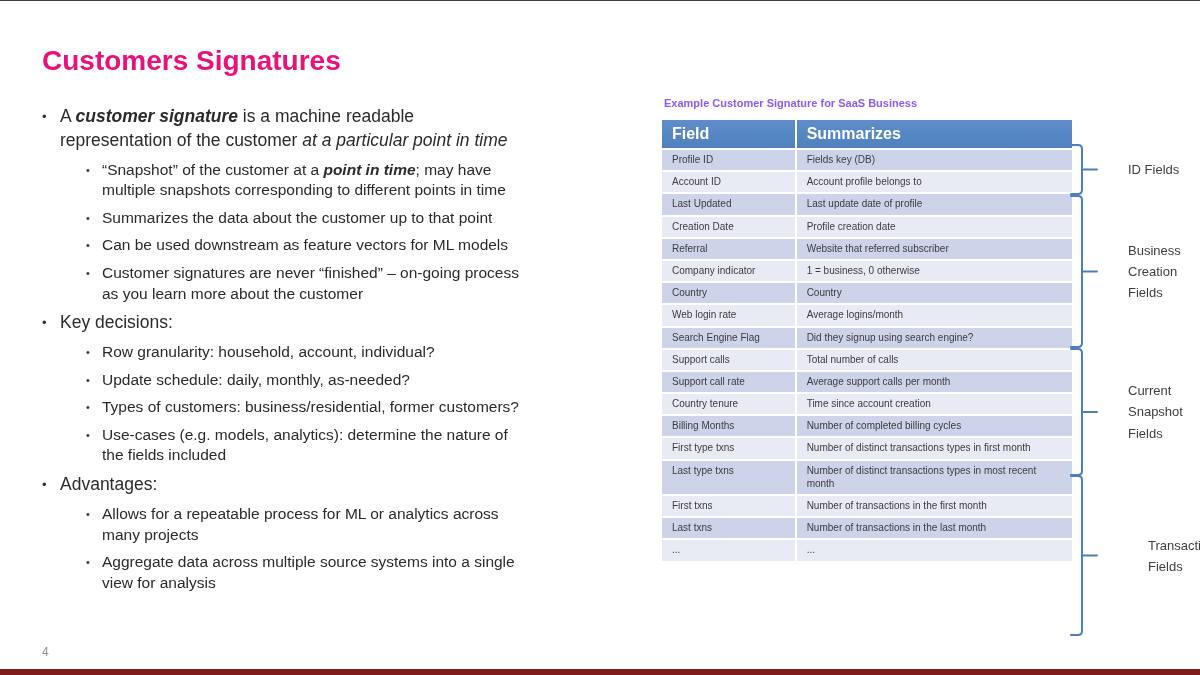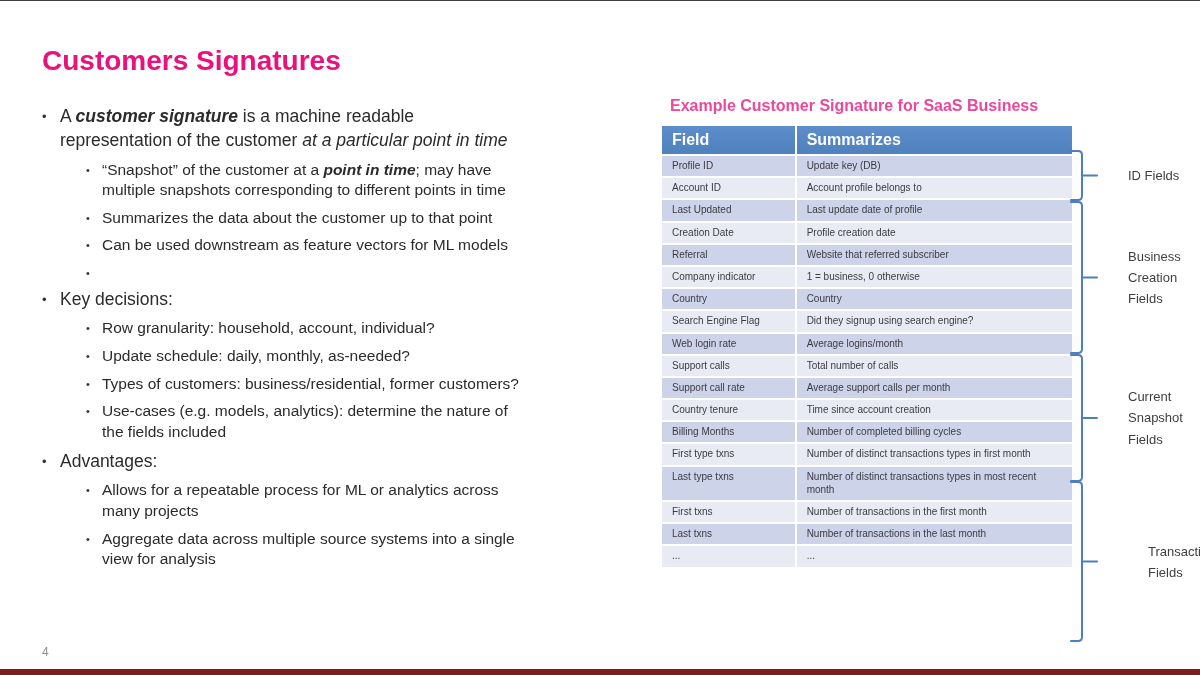--- a/index.html
+++ b/index.html
@@ -25,21 +25,21 @@
   .bullets{position:absolute;left:42px;top:104px;width:555px;}
   .bullet{display:flex;color:#2b2b2b;white-space:pre-wrap;}
   .bullet .dot{flex:none;color:#333;}
   .b1{font-size:17.5px;line-height:1.36;margin:0 0 7px 0;}
   .b1 .dot{width:18px;font-size:13px;padding-top:3px;}
   .b1.header{margin-top:5px;}
   .b2{font-size:15.5px;line-height:1.33;margin:0 0 7px 44px;}
   .b2 .dot{width:16px;font-size:11px;padding-top:3px;}
   
   .panel{position:absolute;left:660px;top:96px;width:540px;}
-  .panel-title{margin:0 0 9px 10px;font-size:16px;font-weight:bold;color:#ec4899;}
+  .panel-title{margin:0 0 9px 4px;font-size:11px;font-weight:bold;color:#8b5cf6;}
   .table-wrap{position:relative;width:540px;}
   table.sig{border-collapse:separate;border-spacing:2px;width:414px;table-layout:fixed;}
   table.sig th{
     background:linear-gradient(var(--header-blue-light),var(--header-blue));
     color:#fff;font-size:16px;font-weight:bold;text-align:left;
     padding:4px 10px;line-height:1.25;
   }
   table.sig td{
     font-size:10px;color:#3b3b42;padding:3px 10px 4px 10px;
     line-height:1.32;vertical-align:top;
@@ -60,21 +60,22 @@
 <div class="slide">
   <h1 class="slide-title">Customers Signatures</h1>
 
   <div class="bullets" id="bullets">
       <div class="bullet b1"><span class="dot">•</span><span class="txt"><span>A </span><span style="font-weight: bold; font-style: italic; margin-top: 28px;">customer signature</span><span> is a machine readable
 representation of the customer </span><span style="font-style: italic;">at a particular point in time</span></span></div>
       <div class="bullet b2"><span class="dot">•</span><span class="txt"><span>“Snapshot” of the customer at a </span><span style="font-weight: bold; font-style: italic;">point in time</span><span>; may have
 multiple snapshots corresponding to different points in time</span></span></div>
       <div class="bullet b2"><span class="dot">•</span><span class="txt"><span>Summarizes the data about the customer up to that point</span></span></div>
       <div class="bullet b2"><span class="dot">•</span><span class="txt"><span>Can be used downstream as feature vectors for ML models</span></span></div>
-      <div class="bullet b2"><span class="dot">•</span></div>
+      <div class="bullet b2"><span class="dot">•</span><span class="txt"><span>Customer signatures are never “finished” – on-going process
+as you learn more about the customer</span></span></div>
       <div class="bullet b1 header"><span class="dot">•</span><span class="txt"><span>Key decisions:</span></span></div>
       <div class="bullet b2"><span class="dot">•</span><span class="txt"><span>Row granularity: household, account, individual?</span></span></div>
       <div class="bullet b2"><span class="dot">•</span><span class="txt"><span>Update schedule: daily, monthly, as-needed?</span></span></div>
       <div class="bullet b2"><span class="dot">•</span><span class="txt"><span>Types of customers: business/residential, former customers?</span></span></div>
       <div class="bullet b2"><span class="dot">•</span><span class="txt"><span>Use-cases (e.g. models, analytics): determine the nature of
 the fields included</span></span></div>
       <div class="bullet b1 header"><span class="dot">•</span><span class="txt"><span>Advantages:</span></span></div>
       <div class="bullet b2"><span class="dot">•</span><span class="txt"><span>Allows for a repeatable process for ML or analytics across
 many projects</span></span></div>
       <div class="bullet b2"><span class="dot">•</span><span class="txt"><span>Aggregate data across multiple source systems into a single
@@ -91,21 +92,21 @@
           </colgroup>
         <thead>
             <tr id="headRow">
               <th>Field</th>
               <th>Summarizes</th>
             </tr>
           </thead>
         <tbody id="tableBody">
             <tr>
               <td>Profile ID</td>
-              <td>Update key (DB)</td>
+              <td>Fields key (DB)</td>
             </tr>
             <tr>
               <td>Account ID</td>
               <td>Account profile belongs to</td>
             </tr>
             <tr>
               <td>Last Updated</td>
               <td>Last update date of profile</td>
             </tr>
             <tr>
@@ -118,26 +119,26 @@
             </tr>
             <tr>
               <td>Company indicator</td>
               <td>1 = business, 0 otherwise</td>
             </tr>
             <tr>
               <td>Country</td>
               <td>Country</td>
             </tr>
             <tr>
+              <td>Web login rate</td>
+              <td>Average logins/month</td>
+            </tr>
+            <tr>
               <td>Search Engine Flag</td>
               <td>Did they signup using search engine?</td>
-            </tr>
-            <tr>
-              <td>Web login rate</td>
-              <td>Average logins/month</td>
             </tr>
             <tr>
               <td>Support calls</td>
               <td>Total number of calls</td>
             </tr>
             <tr>
               <td>Support call rate</td>
               <td>Average support calls per month</td>
             </tr>
             <tr>

